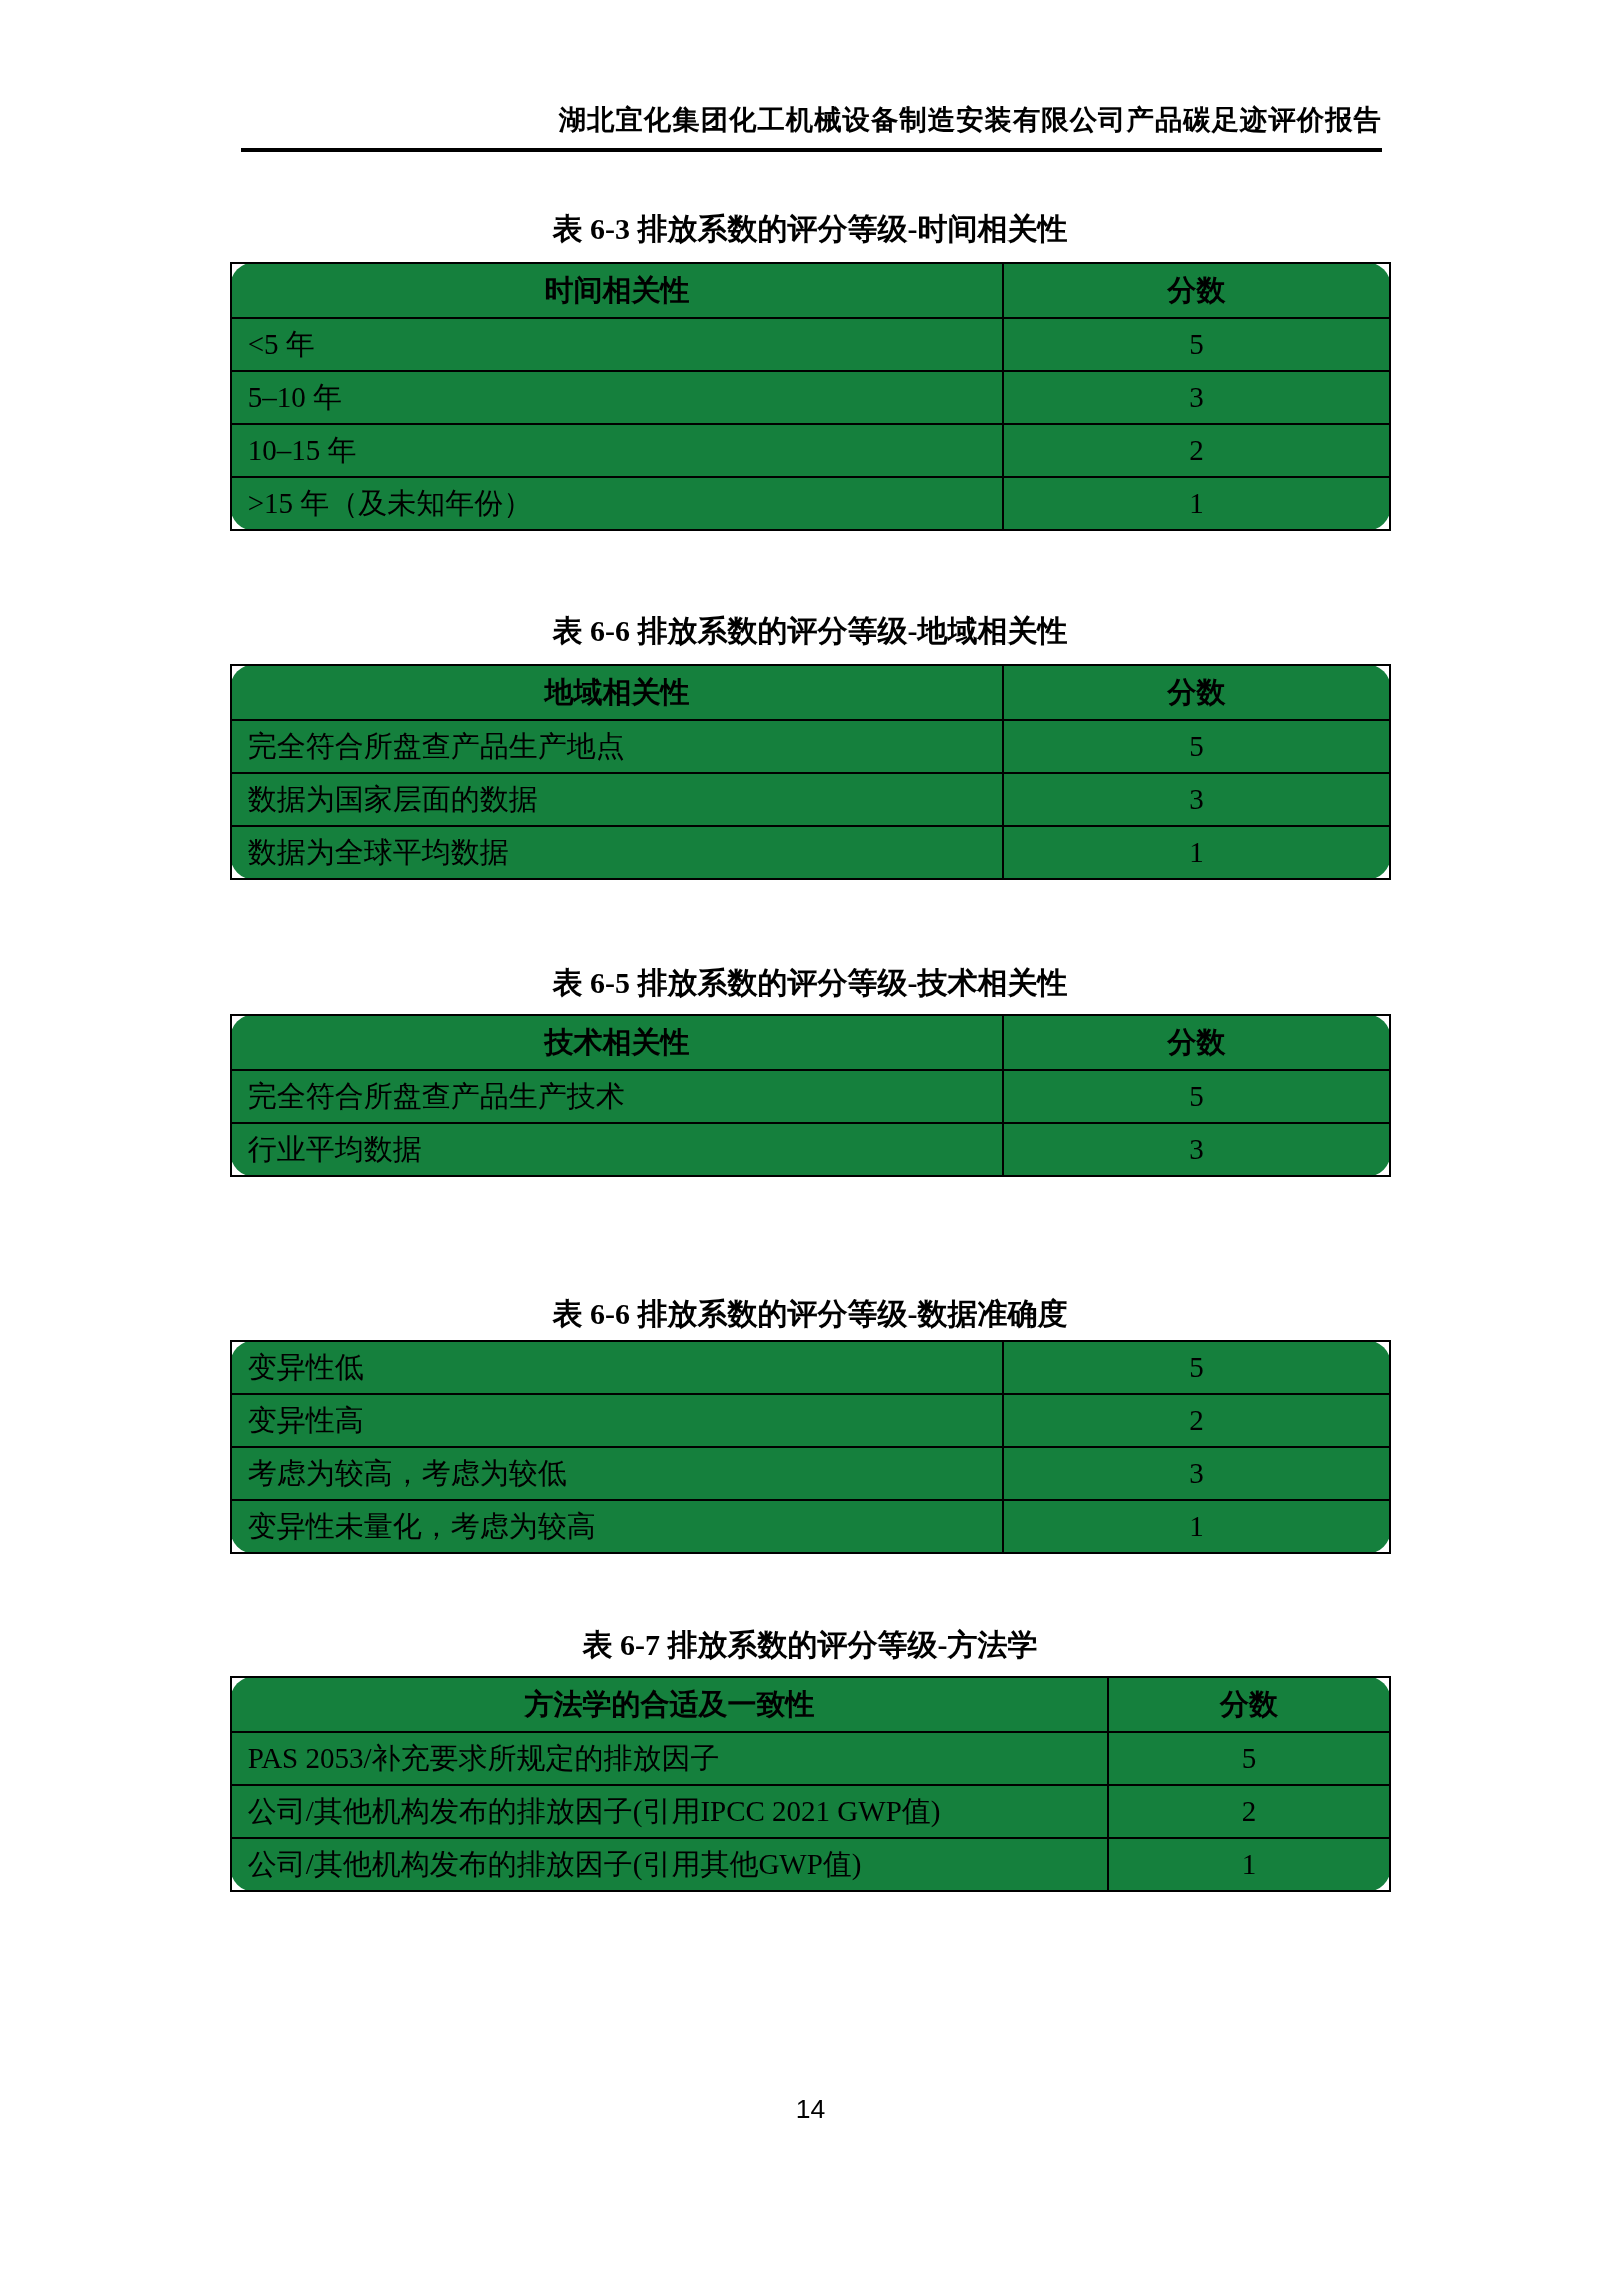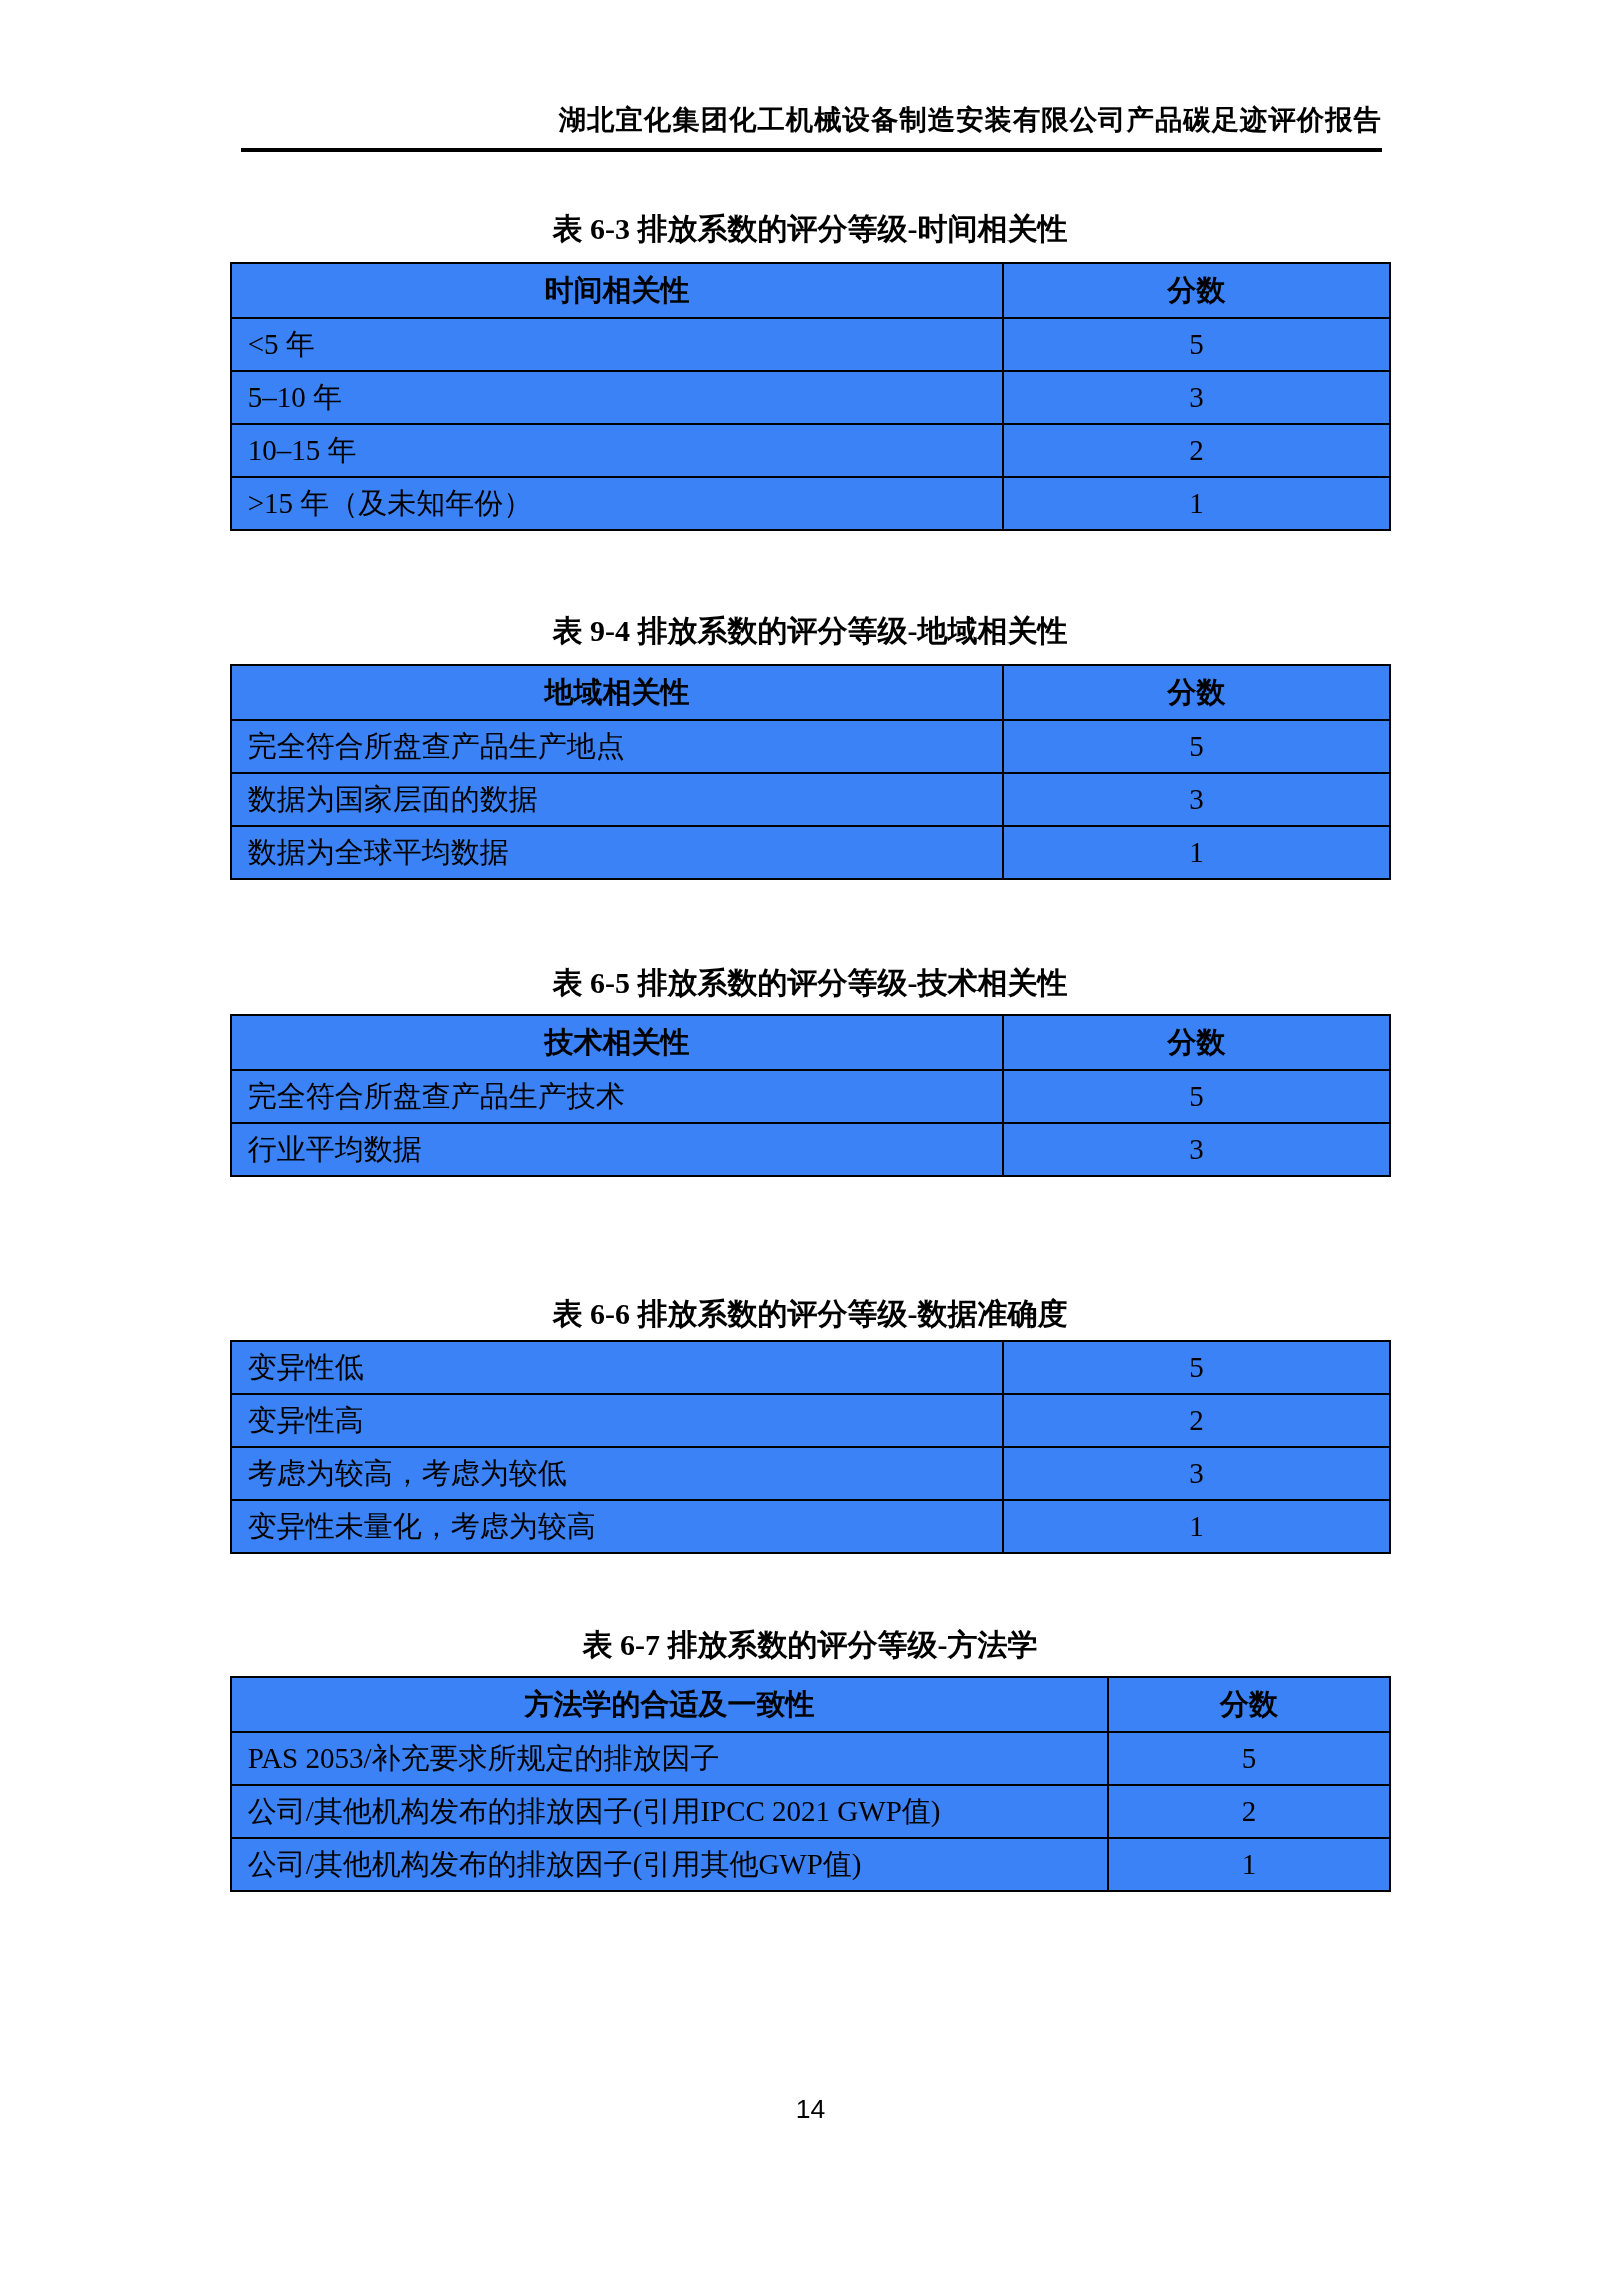--- a/index.html
+++ b/index.html
@@ -33,21 +33,22 @@
     font-size:30px; font-weight:bold;
     line-height:37px;
     white-space:nowrap;
   }
   table.scoring {
     position:absolute;
     left:230px;
     width:1160px;
     border-collapse:collapse;
     table-layout:fixed;
-    background:#3b82f6;
+    background:#15803d;
+    border-radius:25px;
   }
   table.scoring th, table.scoring td {
     border:2.9px solid #000;
     vertical-align:middle;
     overflow:hidden;
   }
   table.scoring th {
     height:53px;
     font-size:29px; font-weight:bold;
     text-align:center;
@@ -104,21 +105,21 @@
       <td class="cell-label">10–15 年</td>
       <td class="cell-score">2</td>
     </tr>
     <tr>
       <td class="cell-label">&gt;15 年（及未知年份）</td>
       <td class="cell-score">1</td>
     </tr>
   </tbody>
     </table>
 
-  <div class="tbl-title t1-title">表 9-4 排放系数的评分等级-地域相关性</div>
+  <div class="tbl-title t1-title">表 6-6 排放系数的评分等级-地域相关性</div>
   <table class="scoring t1-table">
     <colgroup>
         <col style="width:772px">
         <col style="width:387px">
       </colgroup>
     <tbody>
         <tr>
       <th>地域相关性</th>
       <th>分数</th>
     </tr>

